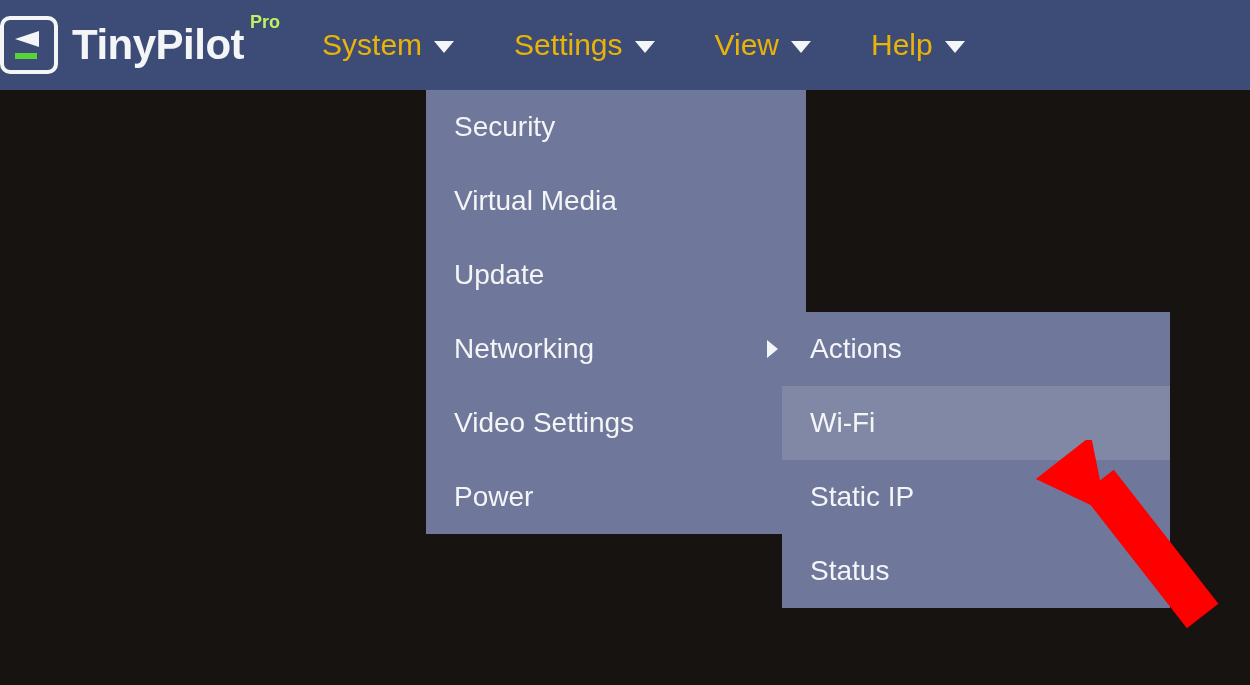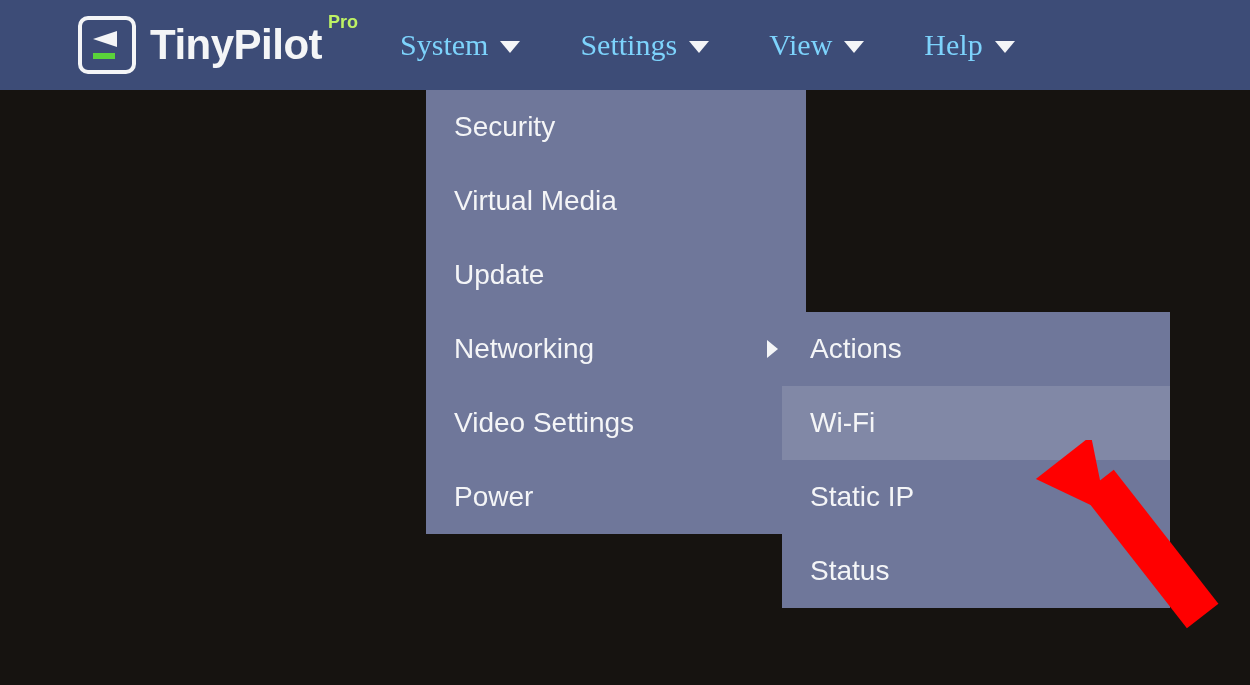--- a/index.html
+++ b/index.html
@@ -9,21 +9,20 @@
     overflow: hidden;
     font-family: "Segoe UI", "Helvetica Neue", Arial, sans-serif;
     background: #161310;
   }
   .topbar {
     width: 100%;
     height: 90px;
     background: #3d4c77;
     display: flex;
     align-items: center;
-    padding-left: 78px;
     color: #f4f5f7;
   }
   .logo {
     display: flex;
     align-items: center;
     gap: 14px;
     position: relative;
   }
   .logo-icon {
     width: 58px;
@@ -54,24 +53,23 @@
     align-items: center;
     margin-left: 78px;
     gap: 60px;
   }
   .nav-item {
     display: flex;
     align-items: center;
     gap: 12px;
     font-size: 30px;
     font-weight: 400;
-    color: #7dd3fc;
+    color: #eab308;
     cursor: pointer;
     line-height: 90px;
-    font-family: Liberation Serif, serif;
   }
   .caret-down {
     width: 0;
     height: 0;
     border-left: 10px solid transparent;
     border-right: 10px solid transparent;
     border-top: 12px solid #f4f5f7;
     margin-top: 4px;
   }
   .content {

